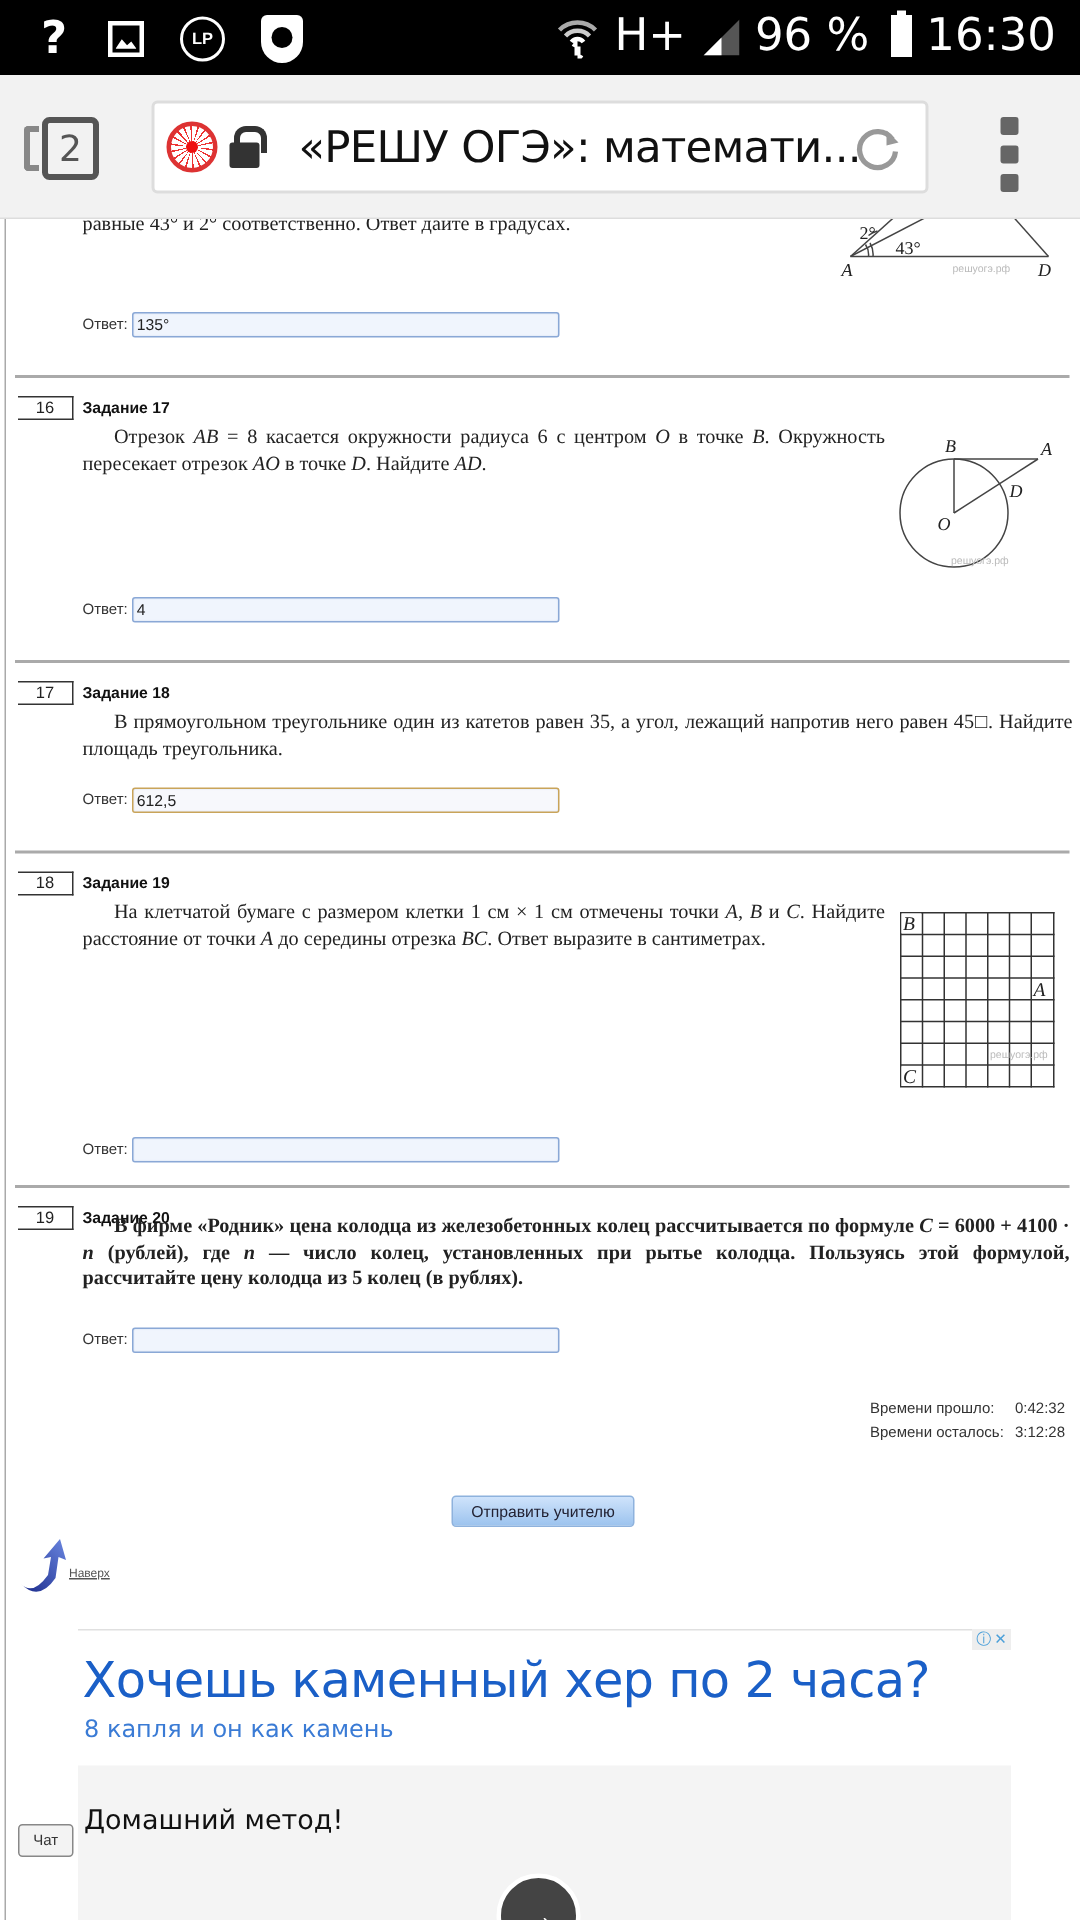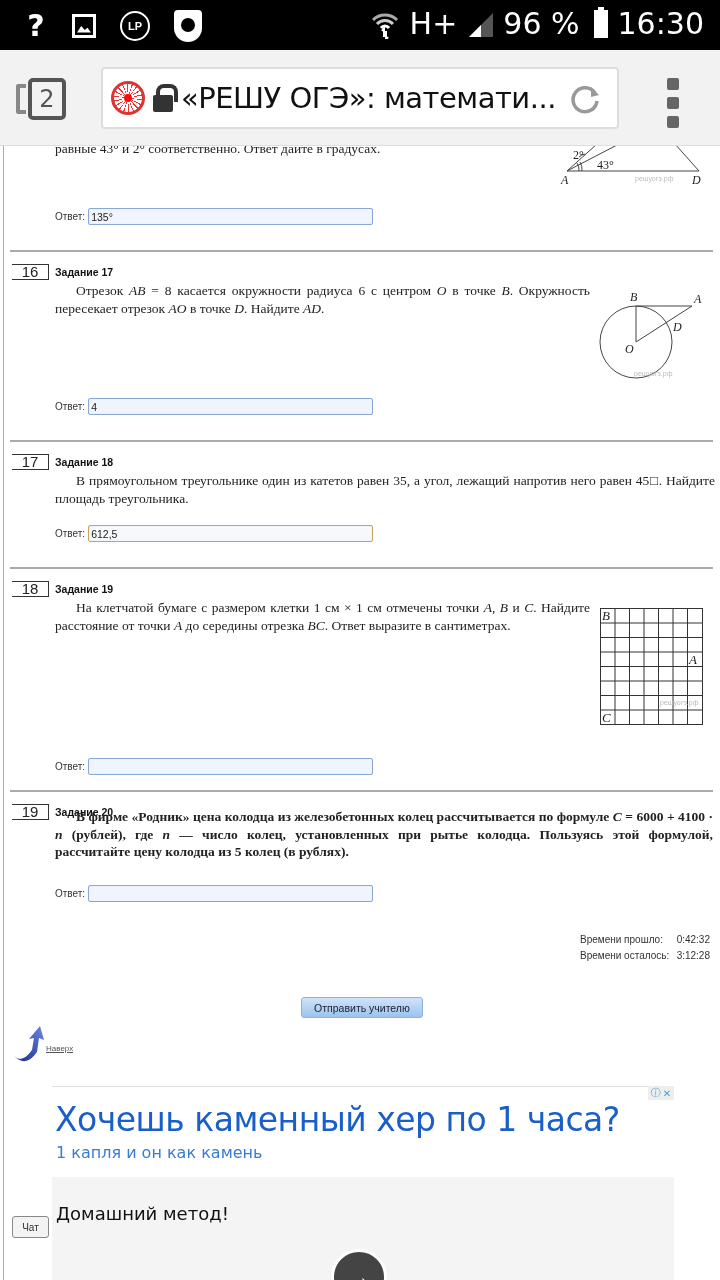--- a/index.html
+++ b/index.html
@@ -26,32 +26,32 @@
   .browserbar { position: absolute; left: 0; top: 50px; width: 720px; height: 96px; background: #f2f2f2; border-bottom: 1px solid #ddd; }
   .tabs-btn { position: absolute; left: 16px; top: 28px; width: 52px; height: 42px; }
   .tabs-btn .back { position: absolute; left: 0; top: 6px; width: 10px; height: 30px; border: 4px solid #888; border-right: none; border-radius: 3px 0 0 3px; }
   .tabs-btn .front { position: absolute; left: 12px; top: 0; width: 38px; height: 42px; border: 4px solid #555; border-radius: 5px; font-size: 24px; color: #555; display: flex; align-items: center; justify-content: center; font-family: "DejaVu Sans", sans-serif; }
   .urlbox { position: absolute; left: 101px; top: 17px; width: 518px; height: 62px; background: #fff; border: 2px solid #ddd; border-radius: 4px; display: flex; align-items: center; }
   .site-icon { margin-left: 8px; width: 34px; height: 34px; border-radius: 50%; border: 3px solid #d33; position: relative; background: repeating-conic-gradient(#fff 0 15deg, #e33 15deg 20deg); }
   .site-icon::after { content: ""; position: absolute; left: 10px; top: 10px; width: 8px; height: 8px; border-radius: 50%; background: #e11; }
   .lock { margin-left: 8px; width: 20px; height: 28px; position: relative; }
   .lock::before { content: ""; position: absolute; left: 3px; top: 0; width: 14px; height: 14px; border: 4px solid #333; border-bottom: none; border-radius: 8px 8px 0 0; }
   .lock::after { content: ""; position: absolute; left: 0; top: 11px; width: 20px; height: 17px; background: #333; border-radius: 2px; }
-  .url-title { margin-left: 8px; font-size: 29px; color: #111; white-space: nowrap; font-family: "DejaVu Sans", sans-serif; letter-spacing: -0.5px; }
+  .url-title { margin-left: 26px; font-size: 29px; color: #111; white-space: nowrap; font-family: "DejaVu Sans", sans-serif; letter-spacing: -0.5px; }
   .reload { position: absolute; right: 14px; top: 12px; width: 36px; height: 36px; }
   .menu-btn { position: absolute; left: 667px; top: 28px; width: 14px; height: 50px; display: flex; flex-direction: column; justify-content: space-between; }
   .menu-btn span { width: 12px; height: 12px; background: #666; border-radius: 2px; }
 
   
   .page { position: absolute; left: 0; top: 146px; width: 720px; height: 1134px; overflow: hidden; }
   .leftrule { position: absolute; left: 3px; top: 0; bottom: 0; width: 1px; background: #aaa; }
   .ser { font-family: "Liberation Serif", "DejaVu Serif", serif; font-size: 13.5px; color: #222; line-height: 17.5px; }
   .ser i { font-style: italic; }
   .task { position: absolute; left: 0; width: 720px; }
-  .task-num { position: absolute; left: 12px; width: 37px; height: 16px; border: 1px solid #333; border-left: none; font-size: 15px; text-align: center; line-height: 14px; border-top: 1px solid #333; border-bottom: 1px solid #333; }
+  .task-num { position: absolute; left: 12px; width: 37px; height: 16px; border: 1px solid #333; border-left: none; font-size: 11px; text-align: center; line-height: 14px; border-top: 1px solid #333; border-bottom: 1px solid #333; }
   .task-num::before { content: ""; position: absolute; }
   .task-title { position: absolute; left: 55px; font-size: 10.5px; font-weight: bold; color: #111; }
   .task-text { position: absolute; left: 55px; text-align: justify; text-indent: 21px; }
   .answer { position: absolute; left: 55px; display: flex; align-items: center; }
   .answer-label { font-size: 10px; color: #333; margin-right: 3px; }
   .answer-input { width: 285px; height: 17px; border: 1px solid #8aa8d6; border-radius: 2px; background: #f0f5fd; font-size: 10.5px; padding: 0 2px; color: #222; font-family: "Liberation Sans", sans-serif; box-shadow: inset 0 0 1px #c0d0ea; }
   .answer-input.active { border-color: #c9a45a; background: #f7f8fc; }
   .separator { position: absolute; left: 10px; width: 703px; height: 2px; background: #aaa; }
 
   .timer { position: absolute; right: 10px; font-size: 10px; color: #333; text-align: left; }
@@ -255,22 +255,22 @@
     </svg>
     <a>Наверх</a>
   </div>
 
   <div class="ad" style="top:940px; height:200px;">
     <div class="ad-topline"></div>
     <div class="ad-ctrl">
       <span>ⓘ</span>
       <span>✕</span>
     </div>
-    <div class="ad-headline">Хочешь каменный хер по 1 часа?</div>
-    <div class="ad-sub">1 капля и он как камень</div>
+    <div class="ad-headline">Хочешь каменный хер по 2 часа?</div>
+    <div class="ad-sub">8 капля и он как камень</div>
     <div class="ad-box">
       <div class="ad-box-text">Домашний метод!</div>
       <div class="ad-go">→</div>
     </div>
   </div>
 
   <button class="chat-btn" style="top:1070px;">Чат</button>
 </div>
 
 </body></html>

